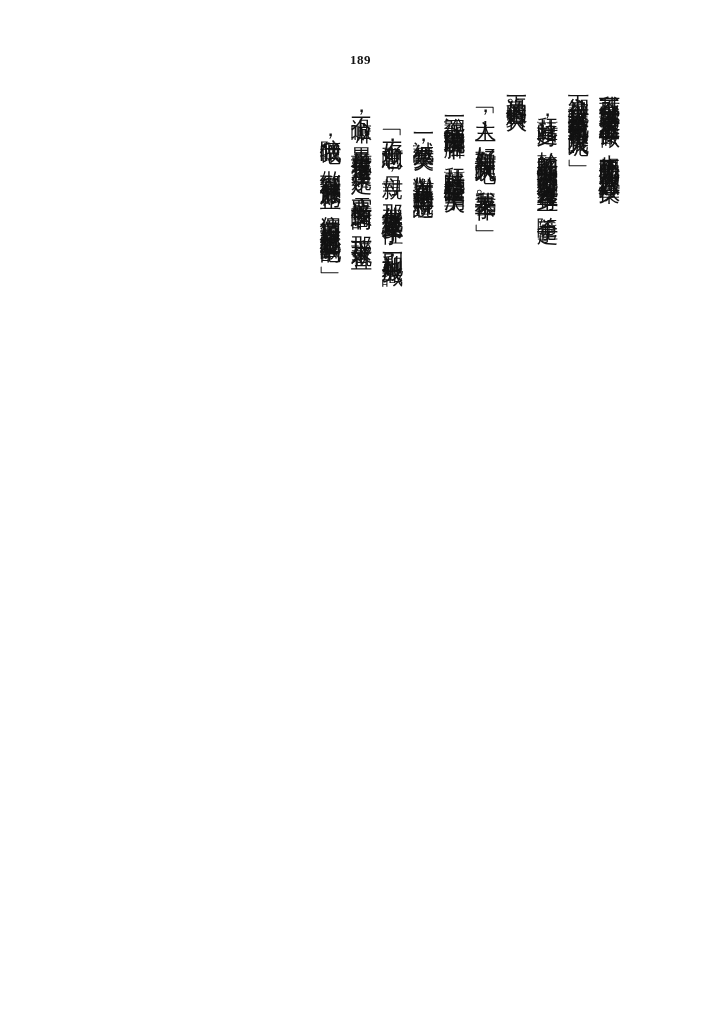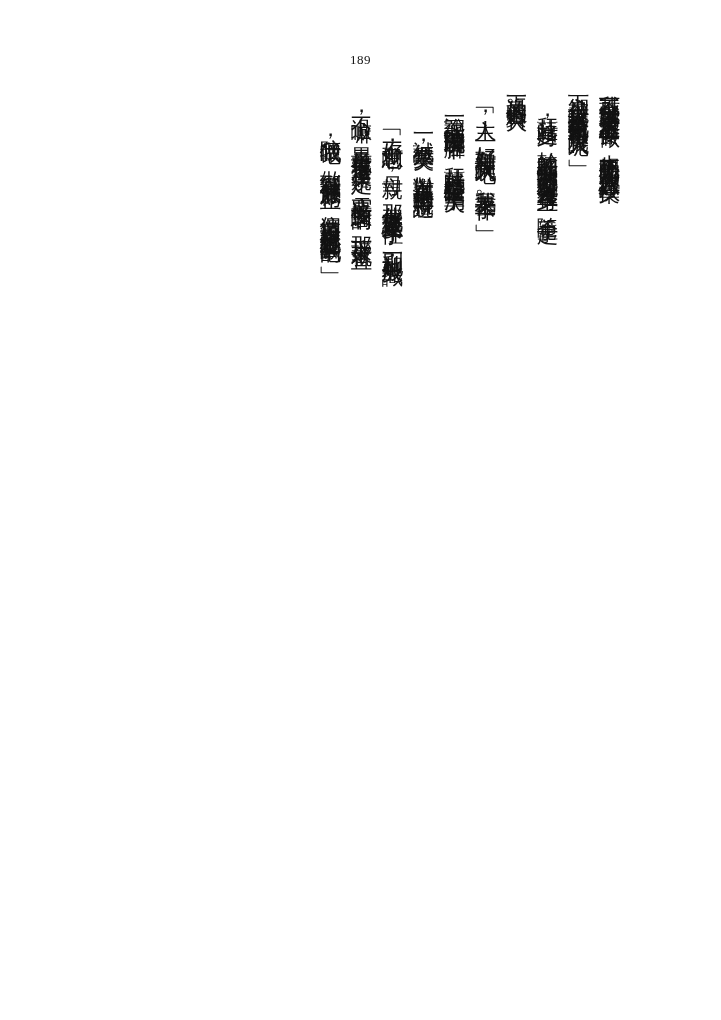--- a/index.html
+++ b/index.html
@@ -22,21 +22,21 @@
     box-sizing: border-box;
   }
   .page-number {
     position: absolute;
     top: 52px;
     left: 0;
     width: 721px;
     text-align: center;
     font-family: "Liberation Serif", "DejaVu Serif", serif;
     font-size: 13px;
-    font-weight: normal;
+    font-weight: bold;
     letter-spacing: 0.5px;
     color: #141414;
   }
   .text-body {
     position: absolute;
     top: 78px;
     left: 128px;
     width: 492px;
     height: 880px;
     display: flex;

